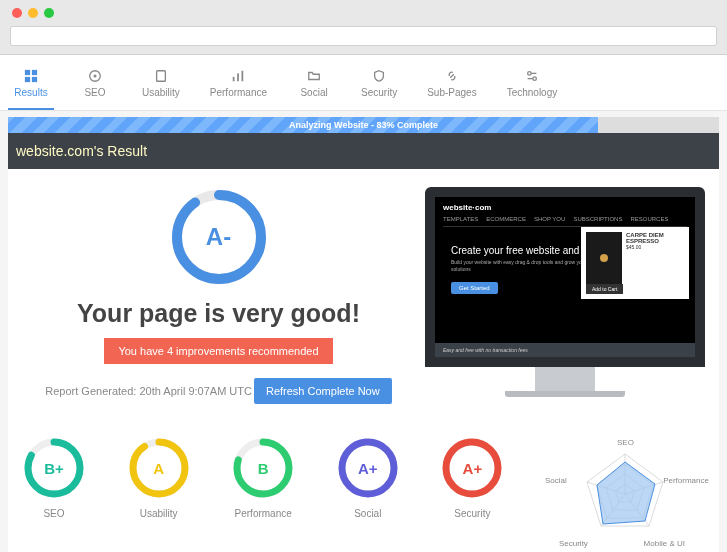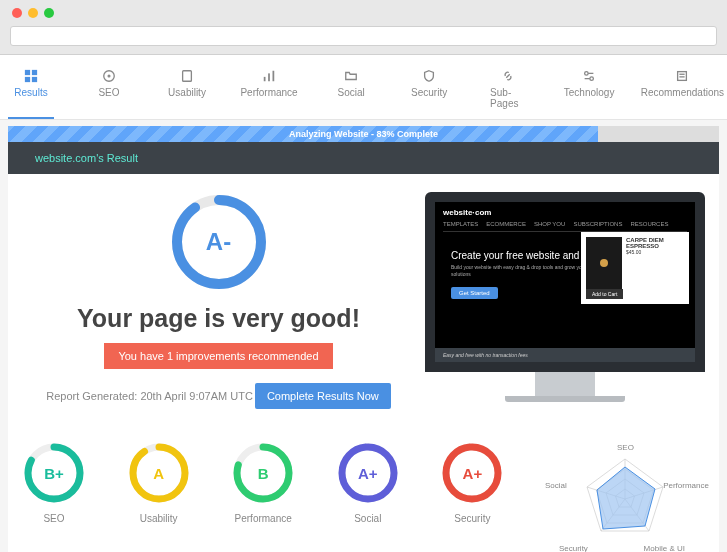--- a/index.html
+++ b/index.html
@@ -1,29 +1,29 @@
 <!DOCTYPE html>
 <html><head>
 <meta charset="utf-8">
 <style>
 * { margin: 0; padding: 0; box-sizing: border-box; font-family: -apple-system, BlinkMacSystemFont, "Segoe UI", Arial, sans-serif; }
 body { background: #fff; width: 727px; height: 552px; overflow: hidden; }
 .browser-chrome { background: #e8e8e8; border-bottom: 1px solid #d0d0d0; }
 .traffic-lights { padding: 8px 12px; display: flex; gap: 6px; align-items: center; }
 .traffic-dot { width: 10px; height: 10px; border-radius: 50%; }
 .url-bar { background: #fff; border: 1px solid #d0d0d0; border-radius: 3px; height: 20px; margin: 0 10px 8px 10px; }
-.tabs { display: flex; padding: 10px 8px 0 8px; gap: 32px; background: #fff; border-bottom: 1px solid #e5e5e5; }
+.tabs { display: flex; padding: 10px 8px 0 8px; gap: 18px; background: #fff; border-bottom: 1px solid #e5e5e5; }
 .tab { display: flex; flex-direction: column; align-items: center; gap: 4px; padding: 4px 6px 10px 6px; font-size: 10px; color: #888; cursor: pointer; min-width: 46px; }
 .tab.active { color: #4a90e2; border-bottom: 2px solid #4a90e2; }
 .tab-icon { width: 14px; height: 14px; }
 .content { background: #f5f5f5; padding: 6px 8px 0 8px; }
 .progress-wrap { background: #ddd; height: 16px; position: relative; margin-bottom: 0; }
 .progress-fill { background: #60a5fa; background-image: repeating-linear-gradient(-45deg, #60a5fa 0 8px, #7db8fc 8px 16px); height: 100%; }
 .progress-text { position: absolute; inset: 0; text-align: center; font-size: 9px; font-weight: bold; color: #fff; line-height: 16px; }
-.header-bar { background: #3c4248; color: #5eead4; padding: 10px 27px; font-size: 11px; font-weight: 500; }
+.header-bar { background: #3c4248; color: #fef9c3; padding: 10px 8px; font-size: 14px; font-weight: 500; }
 .main-panel { background: #fff; padding: 18px 14px; display: flex; gap: 10px; align-items: flex-start; }
 .left-col { flex: 1; display: flex; flex-direction: column; align-items: center; }
 .grade-ring { width: 100px; height: 100px; position: relative; margin-bottom: 12px; }
 .grade-ring svg { transform: rotate(-90deg); }
 .grade-text { position: absolute; inset: 0; display: flex; align-items: center; justify-content: center; font-size: 24px; font-weight: bold; color: #4a90e2; }
 .headline { font-size: 25px; font-weight: 600; color: #444; margin-bottom: 10px; }
 .badge-red { background: #f16552; color: #fff; font-size: 11px; padding: 7px 14px; margin-bottom: 14px; }
 .report-row { display: flex; align-items: center; gap: 2px; font-size: 11px; color: #888; }
 .btn-blue { background: #4a90e2; color: #fff; border: none; padding: 7px 12px; font-size: 11px; cursor: pointer; border-radius: 2px; }
 .monitor { width: 280px; }
@@ -111,28 +111,20 @@
   </div>
   <div class="tab">
     <svg class="tab-icon" viewBox="0 0 16 16" fill="none" stroke="#888" stroke-width="1.5">
         <circle cx="5" cy="5" r="2"></circle>
         <circle cx="11" cy="11" r="2"></circle>
         <line x1="7" y1="5" x2="13" y2="5"></line>
         <line x1="3" y1="11" x2="9" y2="11"></line>
       </svg>
     <span>Technology</span>
   </div>
-  <div class="tab">
-    <svg class="tab-icon" viewBox="0 0 16 16" fill="none" stroke="#888" stroke-width="1.5">
-        <rect x="3" y="3" width="10" height="10"></rect>
-        <line x1="5" y1="6" x2="11" y2="6"></line>
-        <line x1="5" y1="9" x2="11" y2="9"></line>
-      </svg>
-    <span>Recommendations</span>
-  </div>
 </div>
 
 <div class="content">
   <div class="progress-wrap">
     <div class="progress-fill" style="width:83%"></div>
     <div class="progress-text">Analyzing Website - 83% Complete</div>
   </div>
 
   <div class="header-bar">
     <span>website.com's Result</span>
@@ -141,24 +133,24 @@
   <div class="main-panel">
     <div class="left-col">
       <div class="grade-ring">
         <svg width="100" height="100">
             <circle cx="50" cy="50" r="42" stroke="#e8e8e8" stroke-width="10" fill="none"></circle>
             <circle cx="50" cy="50" r="42" stroke="#4a90e2" stroke-width="10" fill="none" stroke-dasharray="264" stroke-dashoffset="26" stroke-linecap="round"></circle>
           </svg>
         <div class="grade-text">A-</div>
       </div>
       <div class="headline">Your page is very good!</div>
-      <div class="badge-red">You have 1 improvements recommended</div>
+      <div class="badge-red">You have 4 improvements recommended</div>
       <div class="report-row">
         <span>Report Generated: 20th April 9:07AM UTC</span>
-        <button class="btn-blue">Complete Results Now</button>
+        <button class="btn-blue">Refresh Complete Now</button>
       </div>
     </div>
 
     <div class="monitor">
       <div class="monitor-screen">
         <div class="screen-inner">
           <div style="font-size:8px;font-weight:bold">website·com</div>
           <div class="screen-nav">
             <span>TEMPLATES</span>
             <span>ECOMMERCE</span>

